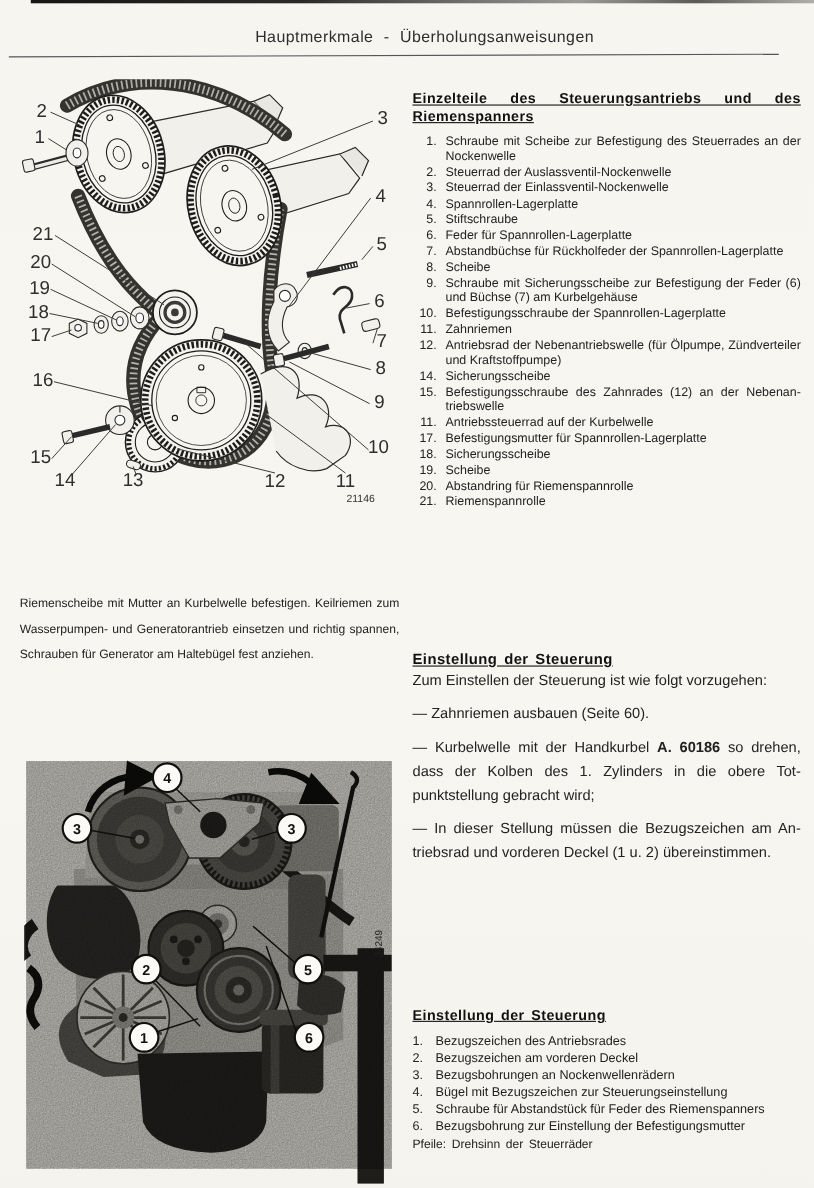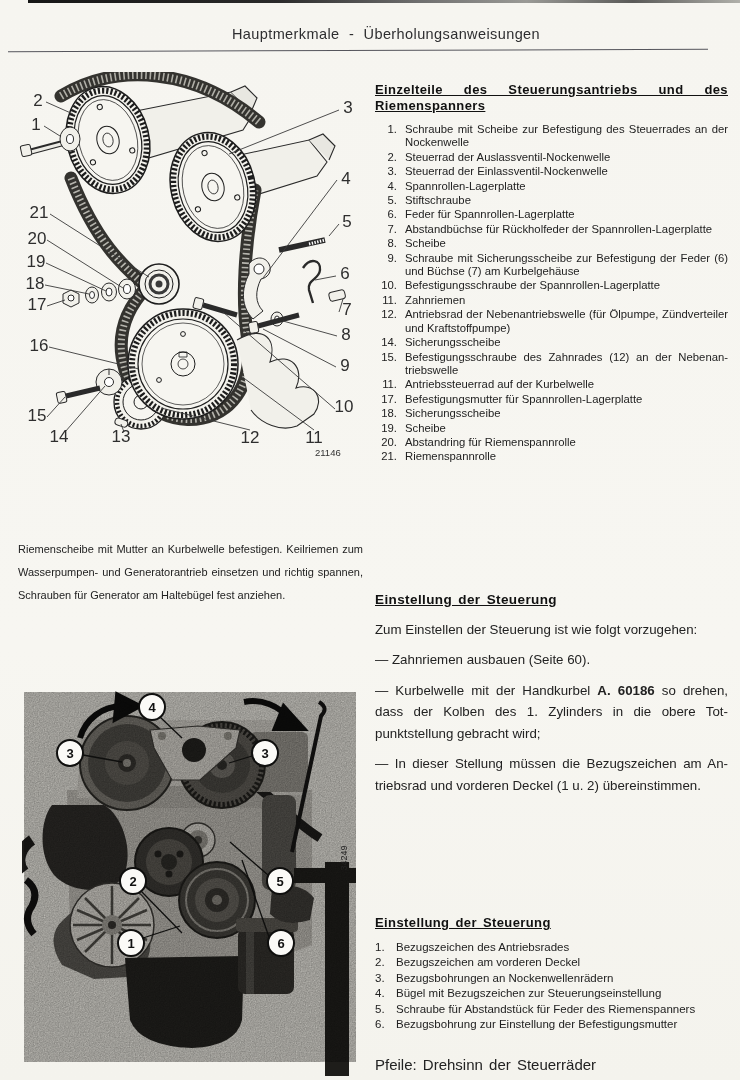--- a/index.html
+++ b/index.html
@@ -12,25 +12,25 @@
   .sec-title{font-weight:bold;font-size:13px;letter-spacing:.4px;word-spacing:2px;color:#111;line-height:15.5px;text-align:justify;text-decoration:underline;}
   .parts{top:82px;}
   ol.plist{list-style:none;margin:10px 0 0 0;padding:0;}
   ol.plist li{display:grid;grid-template-columns:22px 1fr;column-gap:8px;font-size:11.3px;line-height:13.4px;margin-bottom:1px;}
   ol.plist .num{text-align:right;color:#222;}
   ol.plist .txt{text-align:justify;color:#222;}
   .left-para{position:absolute;left:18px;top:538px;width:345px;font-size:11px;line-height:23px;text-align:justify;color:#222;}
   .timing{top:592px;}
   .timing .sec-title{font-size:13.5px;}
   .timing p{margin:0 0 9px 0;font-size:13.3px;line-height:21.5px;text-align:justify;color:#222;}
-  .timing p:first-of-type{margin-top:11px;}
+  .timing p:first-of-type{}
   .legend{top:915px;width:360px;}
   ol.llist{list-style:none;margin:9px 0 0 0;padding:0;}
   ol.llist li{display:grid;grid-template-columns:14px 1fr;column-gap:7px;font-size:11.5px;line-height:15.6px;color:#222;}
-  .legend .note{margin-top:23px;font-size:15px;color:#222;word-spacing:2px;}
+  .legend .note{margin-top:2px;font-size:11px;color:#222;word-spacing:2px;}
   svg text{font-family:"Liberation Sans", sans-serif;}
   .fig1{position:absolute;left:13px;top:72px;}
   .fig2{position:absolute;left:22px;top:690px;}
 </style>
 </head>
 <body>
 
 <div class="page">
 
   <div class="scan-bar"></div>

